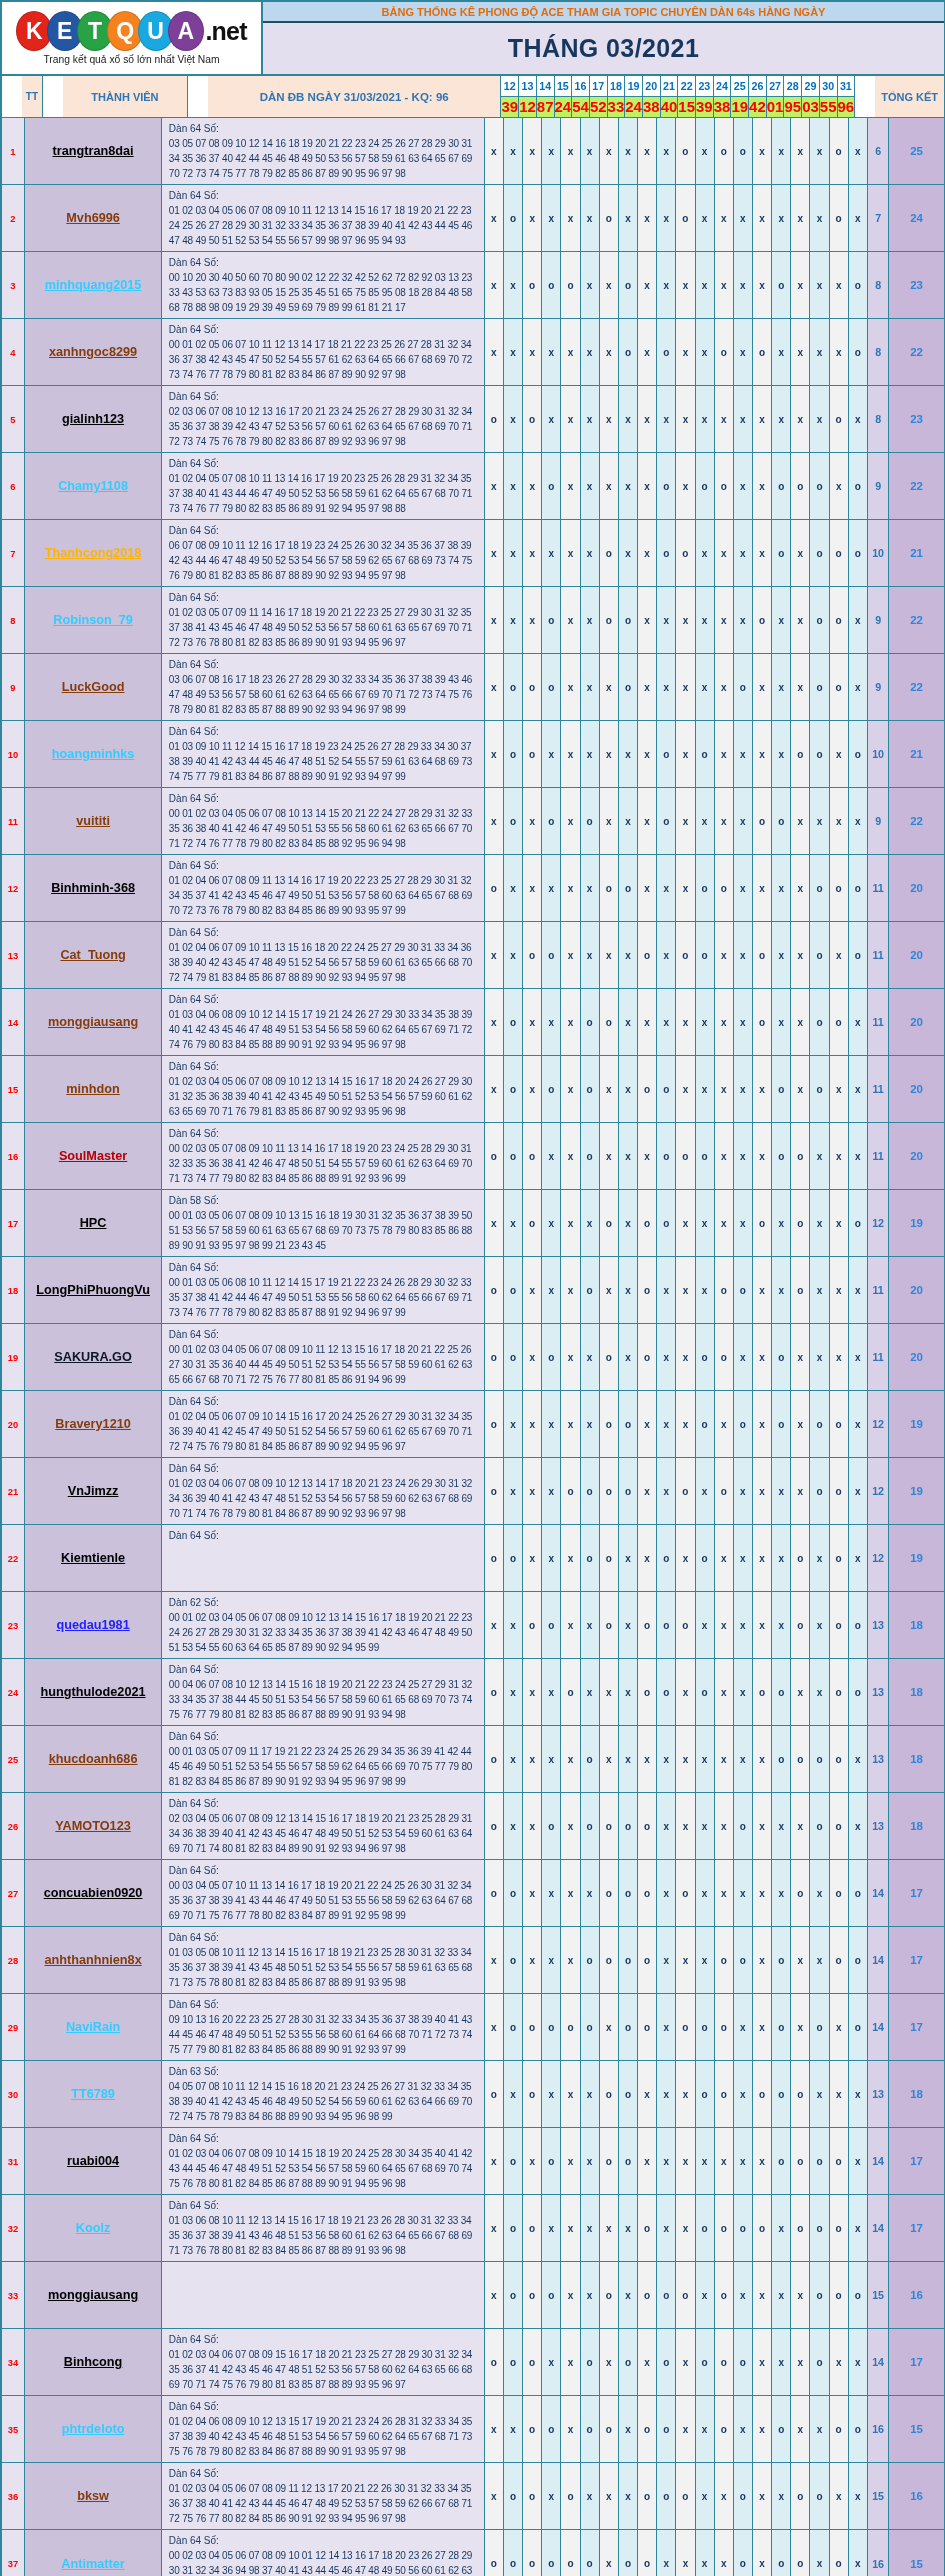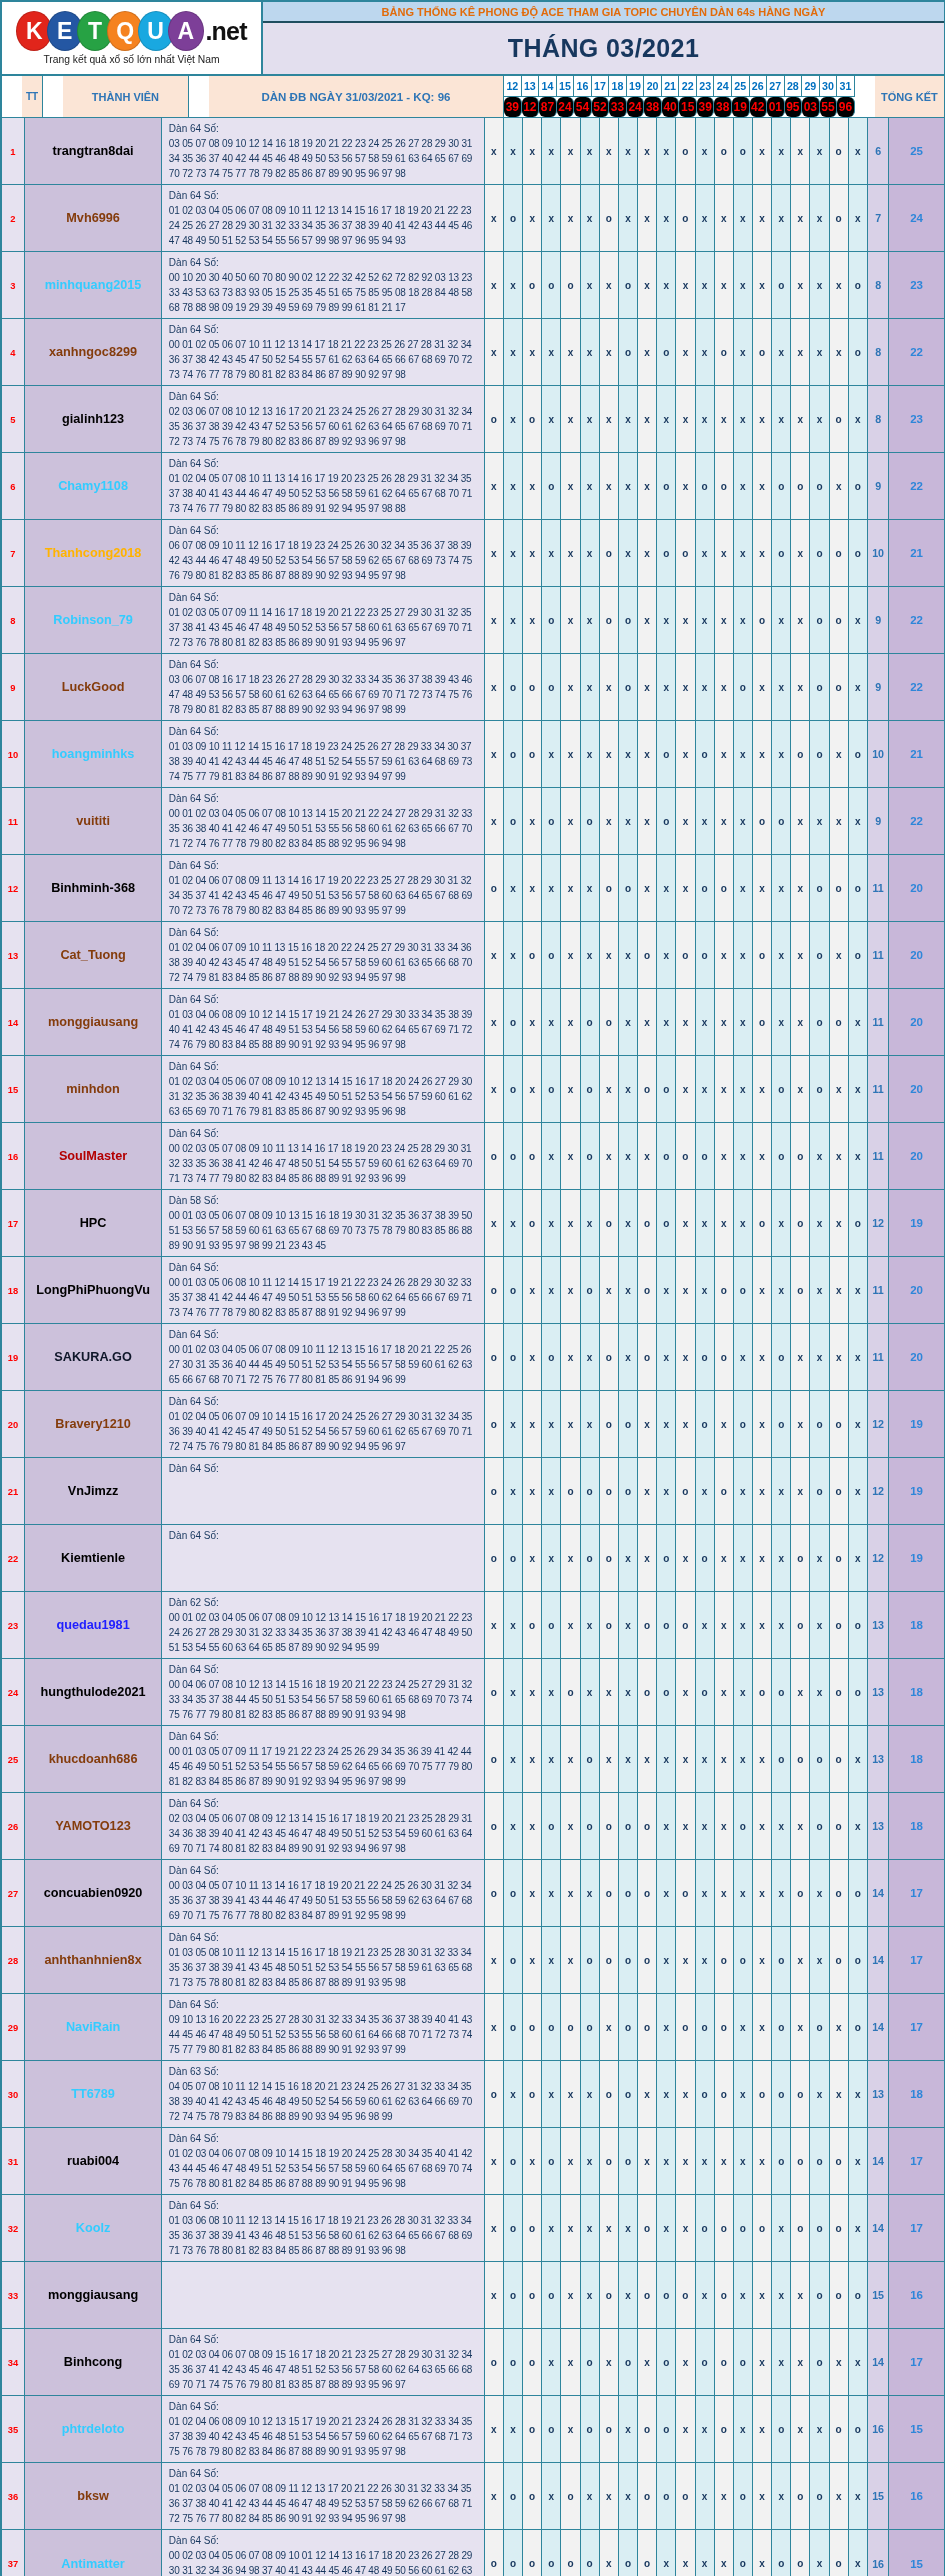--- a/index.html
+++ b/index.html
@@ -26,31 +26,31 @@
          font-weight:bold;display:flex;align-items:center;justify-content:center;margin-left:20px;}
   .h-tt{width:23px;font-size:10px;}
   .h-name{width:138px;font-size:11px;}
   .h-dan{width:324px;font-size:11.5px;}
   .h-days{width:385px;display:flex;flex-direction:column;}
   .day-row,.res-row{display:flex;height:20.5px;box-sizing:border-box;}
   .day-row{border-bottom:0.8px solid #2e859c;}
   .day-cell,.res-cell{flex:1;box-sizing:border-box;border-right:0.8px solid #2e859c;
                       display:flex;align-items:center;justify-content:center;font-weight:bold;}
   .day-cell{background:#ffffff;color:#0070c0;font-size:10.7px;}
-  .res-cell{background:#000000;color:#ff0000;font-size:12px;border-radius:6px;}
+  .res-cell{background:#bef264;color:#ff0000;font-size:15px;}
   .h-total{width:76px;font-size:11px;border-right:none;}
   
   .tbody{border-top:1.6px solid #2e859c;}
   .data-row{display:flex;height:67px;box-sizing:border-box;border-bottom:1.6px solid #2e859c;}
   .data-row:last-child{border-bottom:none;}
   .cell{box-sizing:border-box;border-right:1.6px solid #2e859c;}
   .tt{width:23px;background:#e6e2f0;color:#ff0000;font-weight:bold;font-size:9.4px;
       display:flex;align-items:center;justify-content:center;}
   .name{width:138px;background:#ccc1db;font-weight:bold;font-size:12.7px;
-        display:flex;align-items:center;justify-content:center;padding:0 1.6px;}
+        display:flex;align-items:center;justify-content:center;padding:0 1.6px;text-decoration:underline;}
   .dan{width:324px;background:#e6e2f0;color:#17375e;font-size:10px;line-height:1.5;
        padding:2.5px 6.6px;overflow:hidden;}
   .dan-label{display:block;}
   .dan-numbers{display:block;letter-spacing:-0.2px;}
   .marks{width:385px;display:flex;}
   .mark-cell{flex:1;box-sizing:border-box;border-right:0.8px solid #2e859c;color:#17375e;
              font-weight:bold;font-size:10px;display:flex;align-items:center;justify-content:center;}
   .mark-cell.even{background:#f2f2f2;}
   .mark-cell.odd{background:#daeef3;}
   .mark-cell:last-child{border-right:1.6px solid #2e859c;}
@@ -795,20 +795,21 @@
         </div>
     <div class="cell total1">12</div>
     <div class="cell total2">19</div>
   </div>
 
   <div class="data-row">
     <div class="cell tt">21</div>
     <div class="cell name" style="color: rgb(0, 0, 0);">VnJimzz</div>
     <div class="cell dan">
       <span class="dan-label">Dàn 64 Số:</span>
+      <span class="dan-numbers">01 02 03 04 06 07 08 09 10 12 13 14 17 18 20 21 23 24 26 29 30 31 32 34 36 39 40 41 42 43 47 48 51 52 53 54 56 57 58 59 60 62 63 67 68 69 70 71 74 76 78 79 80 81 84 86 87 89 90 92 93 96 97 98</span>
     </div>
     <div class="marks">
           <div class="mark-cell even">o</div>
           <div class="mark-cell odd">x</div>
           <div class="mark-cell even">x</div>
           <div class="mark-cell odd">x</div>
           <div class="mark-cell even">o</div>
           <div class="mark-cell odd">o</div>
           <div class="mark-cell even">o</div>
           <div class="mark-cell odd">o</div>

